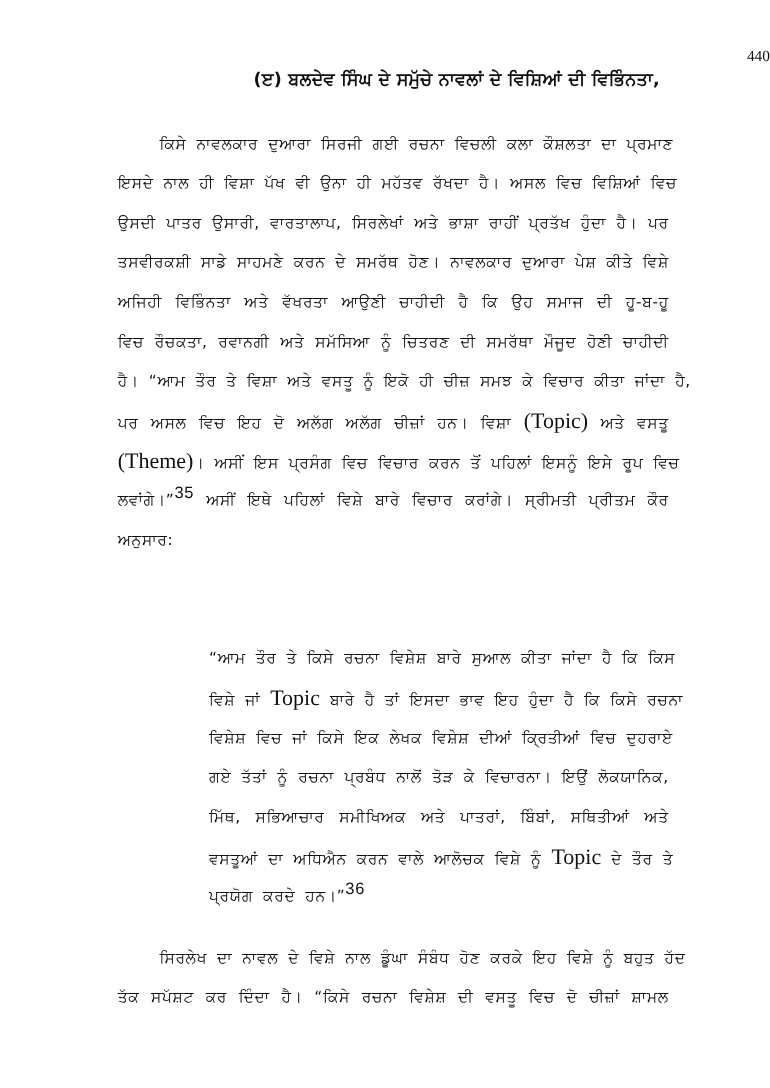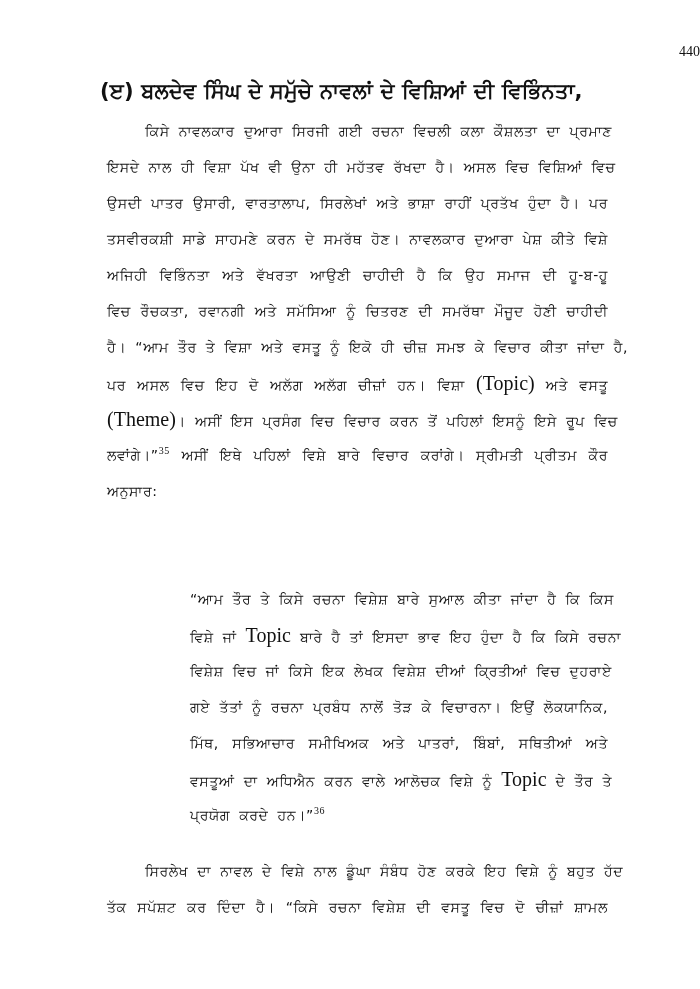--- a/index.html
+++ b/index.html
@@ -6,32 +6,32 @@
   body {
     width:700px; height:989px; position:relative; overflow:hidden;
     font-family: "DejaVu Sans", "Liberation Sans", sans-serif;
     color:#111;
   }
   .page-number {
     position:absolute; top:44px; left:0; width:700px; text-align:right;
     font-family: "Liberation Serif", "DejaVu Serif", serif; font-size:14px;
   }
   .title {
-    position:absolute; top:80px; left:100px; width:500px; text-align:left;
-    font-size:21px; line-height:23px; font-weight:bold; letter-spacing:0.2px;
+    position:absolute; top:60px; left:100px; width:500px; text-align:right;
+    font-size:16px; line-height:23px; font-weight:bold; letter-spacing:0.2px;
   }
   .body-text {
     position:absolute; left:107px; width:501px;
     font-size:14px; letter-spacing:0.6px; word-spacing:4px;
   }
   .line { height:36px; line-height:36px; white-space:nowrap; text-align:justify; text-align-last:justify; }
   .line.last { text-align-last:left; }
   .line.indent { padding-left:38px; }
   .latin { font-family:"Liberation Serif", "DejaVu Serif", serif; font-size:20px; letter-spacing:0; }
-  sup { font-family:Liberation Serif, serif; font-size:10px; vertical-align:6px; line-height:0; }
+  sup { font-family:Liberation Sans, sans-serif; font-size:15px; vertical-align:6px; line-height:0; }
   .para1 { top:113px; }
   .quote { position:absolute; left:190px; width:418px; top:581px;
     font-size:14px; letter-spacing:0.6px; word-spacing:4px; }
   .para2 { top:853px; }
 </style>
 </head>
 <body>
 
 <div class="page-number">440</div>
 

